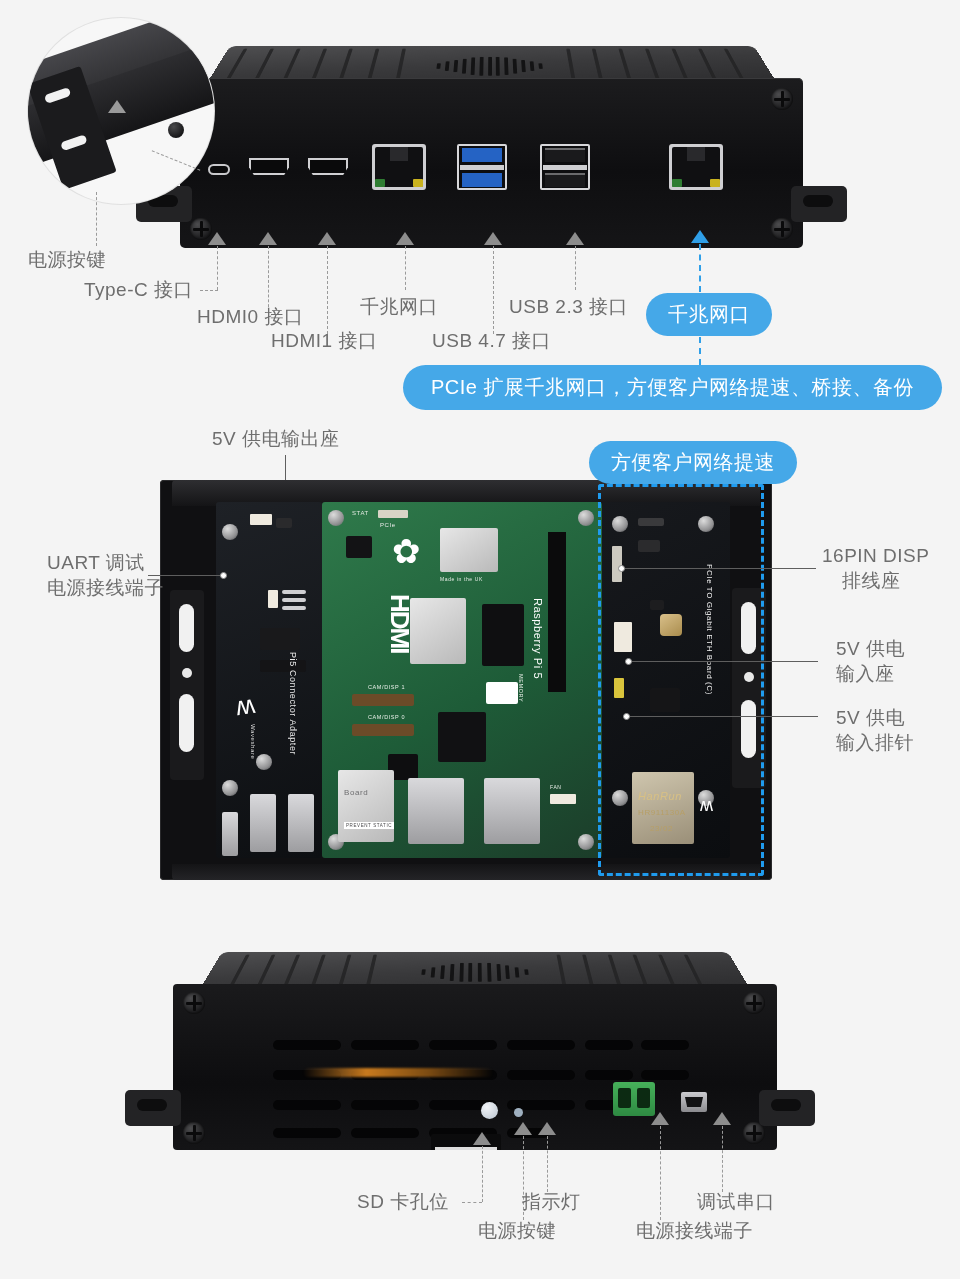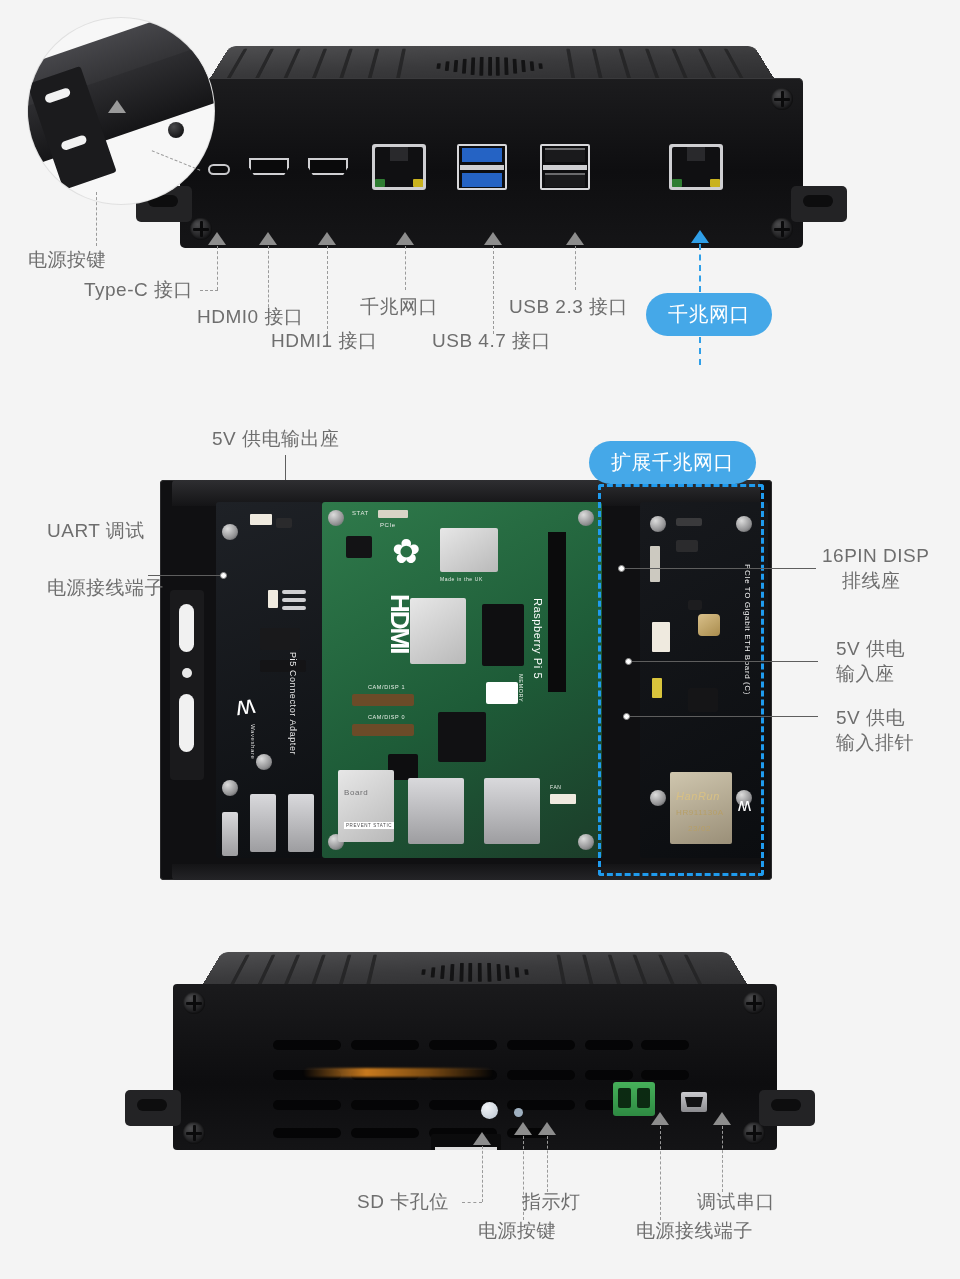--- a/index.html
+++ b/index.html
@@ -144,21 +144,21 @@
   .side-bracket { position:absolute; width:34px; background:#1a1a1c; border-radius:4px; }
   .side-bracket i { position:absolute; left:9px; width:15px; background:#f1f1f1; border-radius:8px; }
   .side-bracket u { position:absolute; left:12px; width:10px; height:10px; background:#e8e8e8; border-radius:50%; }
 
   .pcb { position:absolute; border-radius:3px; }
   .pcb-left { left:56px; top:22px; width:106px; height:356px;
     background:linear-gradient(160deg,#1e2126,#0d0f12); }
   .pcb-green { left:162px; top:22px; width:280px; height:356px;
     background:linear-gradient(150deg,#2f7a4b,#1e5c38 55%,#27694180); }
   .pcb-right { left:442px; top:22px; width:128px; height:356px;
-    background:linear-gradient(150deg,#17191d,#0b0d10);margin-left:38px; }
+    background:linear-gradient(150deg,#17191d,#0b0d10); }
 
   .vtxt { position:absolute; color:#e8e8e8; font-size:9px; letter-spacing:.6px;
           writing-mode:vertical-rl; white-space:nowrap; }
   .chip { position:absolute; background:#1b1b1d; border-radius:2px; }
   .chip.sil { background:linear-gradient(145deg,#e7e7e7,#b9b9b9); }
   .chip.gold{ background:linear-gradient(145deg,#d9c08a,#a98c4d); }
   .hdr { position:absolute; background:#0b0b0c; }
   .mnt { position:absolute; width:16px; height:16px; border-radius:50%;
          background:radial-gradient(circle at 35% 30%,#dcdcdc,#8e8e90 65%, #55555780); }
   .conn-w { position:absolute; background:#efeadf; border-radius:1px; }
@@ -325,20 +325,21 @@
 
   <div class="arrow" style="left:566px;top:232px"></div>
   <div class="vdash" style="left:575px;top:246px;height:44px"></div>
   <div class="lbl" style="left:509px;top:295px">USB 2.3 接口</div>
 
   <div class="arrow blue" style="left:691px;top:230px"></div>
   <div class="vdash blue" style="left:699px;top:244px;height:48px"></div>
   <div class="pill" style="left:646px;top:293px">千兆网口</div>
   <div class="vdash blue" style="left:699px;top:337px;height:28px"></div>
 
+  <div class="pill wide" style="left:403px;top:365px">PCIe 扩展千兆网口，方便客户网络提速、桥接、备份</div>
 
   <div class="lbl" style="left:212px;top:427px">5V 供电输出座</div>
   <div class="hline" style="left:285px;top:455px;width:0;height:70px;border:0;border-left:1.8px solid #5e5e5e"></div>
   <div class="dot" style="left:282px;top:563px"></div>
   <div class="hline" style="left:285px;top:525px;width:0;height:42px;border:0;border-left:1.8px solid #5e5e5e"></div>
 
   <div class="unit-mid">
     <div class="case-shell"></div>
     <div class="case-top-rail"></div>
     <div class="case-bot-rail"></div>
@@ -443,26 +444,26 @@
            background:linear-gradient(160deg,#cfc6ae,#9a8f78)"></div>
       <div class="vtxt" style="left:36px;top:288px;font-size:11px;color:#d8c084;writing-mode:horizontal-tb;font-style:italic">HanRun</div>
       <div class="vtxt" style="left:36px;top:306px;font-size:8px;color:#b79f66;writing-mode:horizontal-tb">HR911130A</div>
       <div class="vtxt" style="left:48px;top:322px;font-size:8px;color:#b79f66;writing-mode:horizontal-tb">23/02</div>
       <div class="rpi-logo" style="left:98px;top:294px;font-size:18px;color:#fff">ʍ</div>
     </div>
 
     <div class="blue-dash-box"></div>
   </div>
 
-  <div class="lbl" style="left:47px;top:519px">UART 调试</div>
+  <div class="lbl" style="left:47px;top:551px">UART 调试</div>
   <div class="lbl" style="left:47px;top:576px">电源接线端子</div>
   <div class="hline" style="left:148px;top:575px;width:76px"></div>
   <div class="dot" style="left:220px;top:572px"></div>
 
-  <div class="pill" style="left:589px;top:441px">扩展千兆网口</div>
+  <div class="pill" style="left:589px;top:441px">方便客户网络提速</div>
 
   <div class="hline" style="left:622px;top:568px;width:194px"></div>
   <div class="dot" style="left:618px;top:565px"></div>
   <div class="lbl" style="left:822px;top:544px">16PIN DISP</div>
   <div class="lbl" style="left:842px;top:569px">排线座</div>
 
   <div class="hline" style="left:630px;top:661px;width:188px"></div>
   <div class="dot" style="left:625px;top:658px"></div>
   <div class="lbl" style="left:836px;top:637px">5V 供电</div>
   <div class="lbl" style="left:836px;top:662px">输入座</div>

